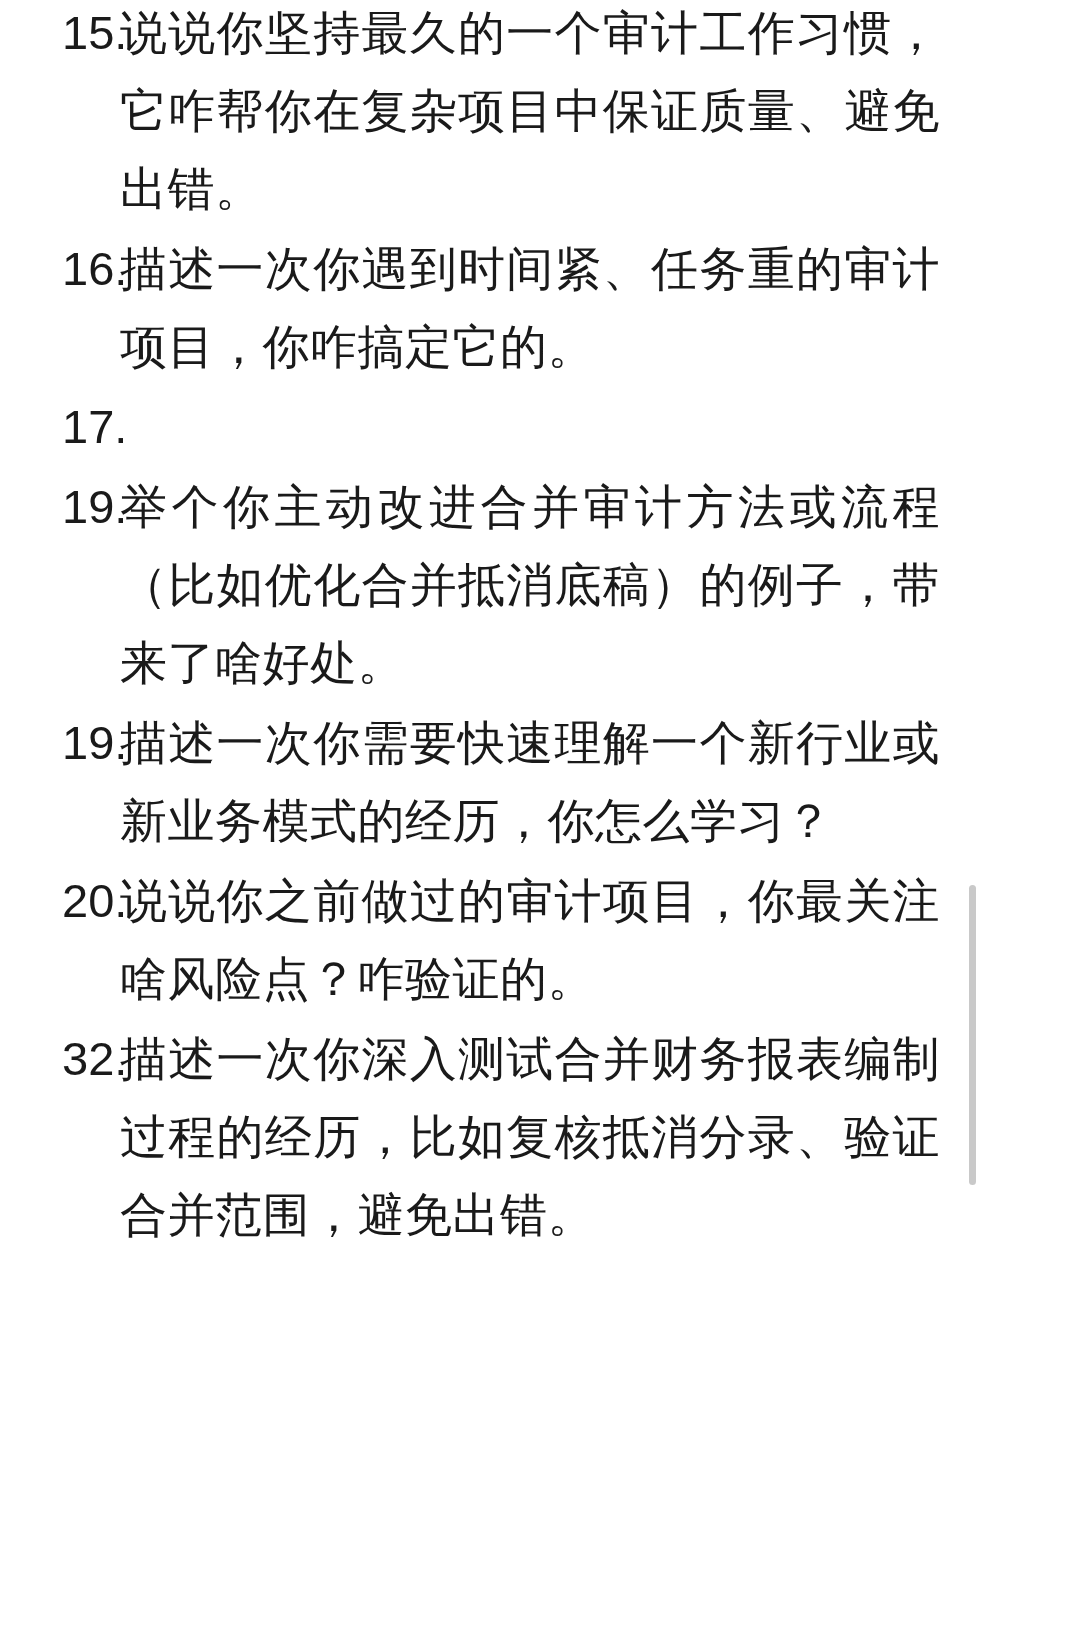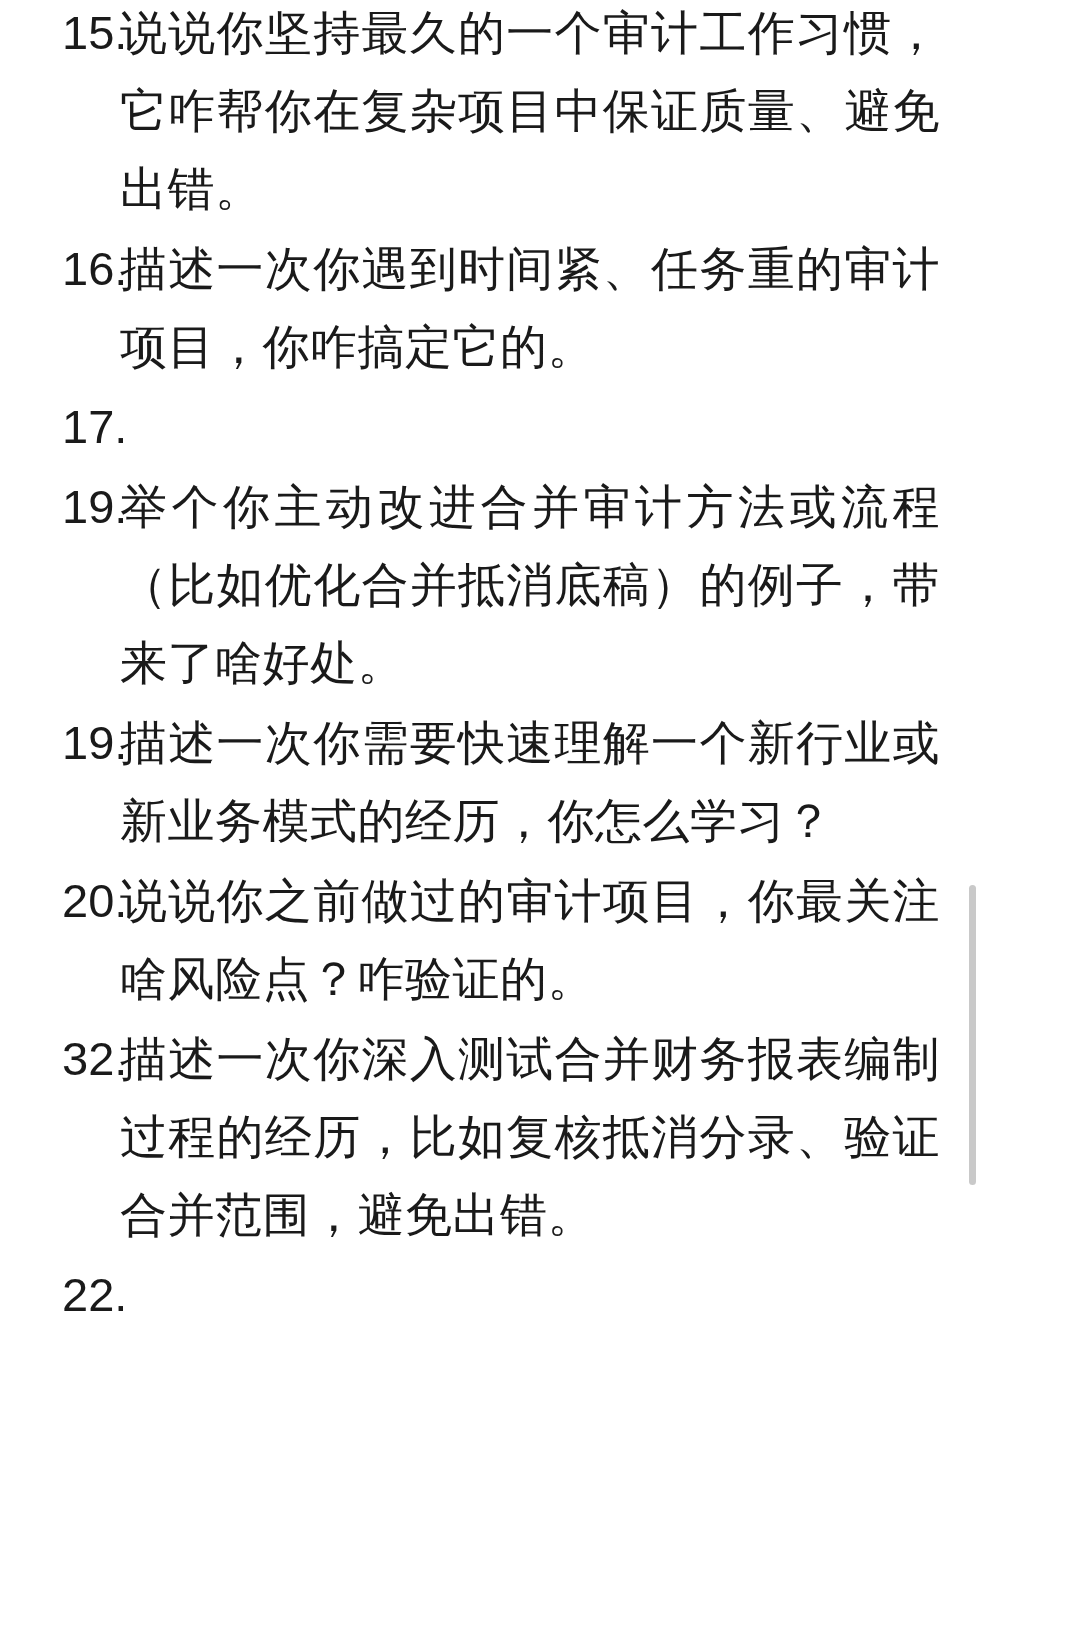--- a/index.html
+++ b/index.html
@@ -107,21 +107,20 @@
       <div class="num">20.</div>
       <div class="text">说说你之前做过的审计项目，你最关注啥风险点？咋验证的。</div>
     </div>
 
     <div class="item">
       <div class="num">32.</div>
       <div class="text">描述一次你深入测试合并财务报表编制过程的经历，比如复核抵消分录、验证合并范围，避免出错。</div>
     </div>
 
     <div class="item">
-      <div class="num">22.</div>
     </div>
 
   </div>
 
   <div class="scrollbar-track">
     <div class="scrollbar-thumb" id="scroll-thumb" style="top: 885px; height: 300px; background: rgb(201, 201, 201);"></div>
   </div>
 </div>
 
 </body></html>

